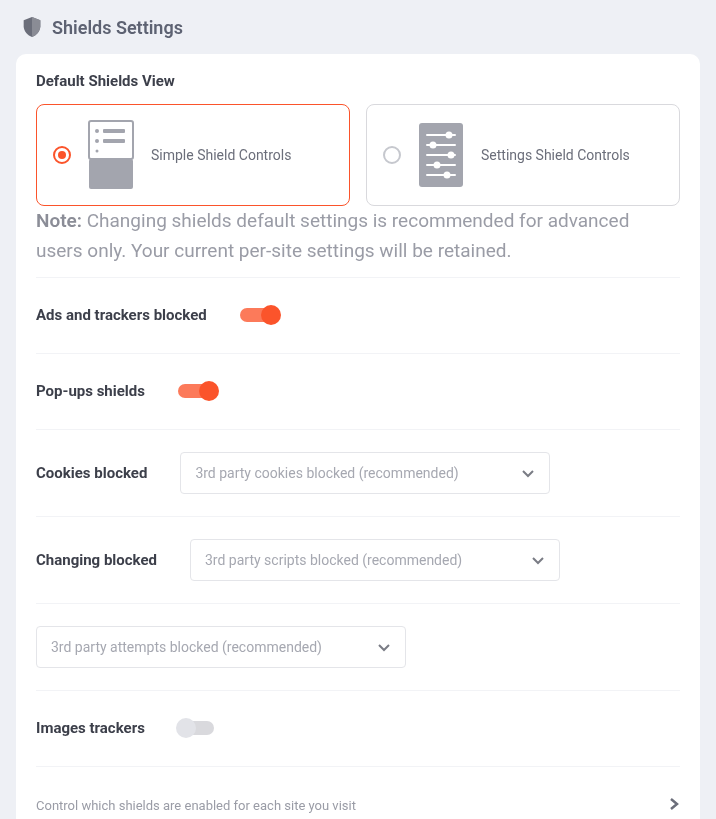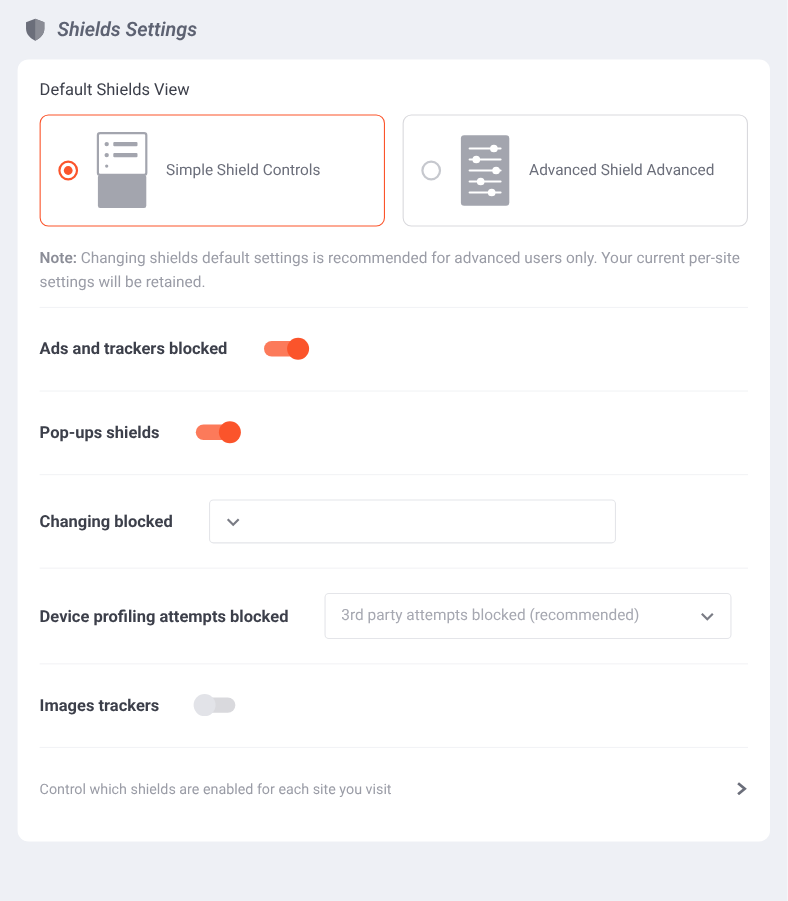--- a/index.html
+++ b/index.html
@@ -13,39 +13,37 @@
     .header {
       display: flex;
       align-items: center;
       gap: 10px;
       padding: 16px 22px;
     }
     .header-title {
       font-size: 18px;
       font-weight: 600;
       color: #5d6272;
-      font-style: italic;
     }
     .shield-icon { width: 20px; height: 22px; }
     .card {
       background: #fff;
       border-radius: 10px;
       margin: 0 16px 16px 16px;
       padding: 18px 20px 10px 20px;
     }
     .section-title {
       font-size: 15px;
-      font-weight: 400;
+      font-weight: 700;
       color: #3c3f4a;
       margin-bottom: 14px;
     }
     .view-options {
       display: flex;
       gap: 16px;
-      margin-bottom: 18px;
     }
     .view-option {
       flex: 1;
       border: 1px solid #d9d9dd;
       border-radius: 8px;
       padding: 14px 16px;
       display: flex;
       align-items: center;
       gap: 12px;
       cursor: pointer;
@@ -65,21 +63,21 @@
       width: 8px; height: 8px; border-radius: 50%;
       background: #fb542b;
     }
     .option-illus { width: 56px; height: 72px; flex-shrink: 0; }
     .option-label {
       font-size: 14px;
       color: #6b6e7a;
       line-height: 1.3;
     }
     .note {
-      font-size: 14px;
+      font-size: 19px;
       color: #9a9ca6;
       line-height: 1.6;
       margin-bottom: 10px;
     }
     .note-label { font-weight: 600; color: #8b8d97; }
     .row {
       display: flex;
       align-items: center;
       justify-content: flex-start;
       border-top: 1px solid #f2f3f6;
@@ -187,21 +185,21 @@
           <line x1="14" y1="26" x2="42" y2="26"></line>
             <circle cx="20" cy="26" r="2.5" fill="#fff"></circle>
           <line x1="14" y1="36" x2="42" y2="36"></line>
             <circle cx="38" cy="36" r="2.5" fill="#fff"></circle>
           <line x1="14" y1="46" x2="42" y2="46"></line>
             <circle cx="24" cy="46" r="2.5" fill="#fff"></circle>
           <line x1="14" y1="56" x2="42" y2="56"></line>
             <circle cx="34" cy="56" r="2.5" fill="#fff"></circle>
         </g>
       </svg>
-      <div class="option-label">Advanced Shield Advanced</div>
+      <div class="option-label">Settings Shield Controls</div>
     </div>
   </div>
 
   <div class="note">
     <span class="note-label">Note:</span><span> Changing shields default settings is recommended for advanced users only. Your current per-site settings will be retained.</span>
   </div>
 
   <div class="row">
     <div class="row-label">Ads and trackers blocked</div>
     <div class="toggle on">
@@ -209,32 +207,41 @@
       </div>
   </div>
 
   <div class="row">
     <div class="row-label">Pop-ups shields</div>
     <div class="toggle on">
         <div class="knob"></div>
       </div>
   </div>
 
-
-  <div class="row">
-    <div class="row-label">Changing blocked</div>
+  <div class="row">
+    <div class="row-label">Cookies blocked</div>
     <div class="select">
+      <span class="select-text">3rd party cookies blocked (recommended)</span>
       <svg class="chevron-down" viewBox="0 0 14 14">
           <polyline points="2,5 7,10 12,5"></polyline>
         </svg>
     </div>
   </div>
 
   <div class="row">
-    <div class="row-label">Device profiling attempts blocked</div>
+    <div class="row-label">Changing blocked</div>
+    <div class="select">
+      <span class="select-text">3rd party scripts blocked (recommended)</span>
+      <svg class="chevron-down" viewBox="0 0 14 14">
+          <polyline points="2,5 7,10 12,5"></polyline>
+        </svg>
+    </div>
+  </div>
+
+  <div class="row">
     <div class="select">
       <span class="select-text">3rd party attempts blocked (recommended)</span>
       <svg class="chevron-down" viewBox="0 0 14 14">
           <polyline points="2,5 7,10 12,5"></polyline>
         </svg>
     </div>
   </div>
 
   <div class="row">
     <div class="row-label">Images trackers</div>

